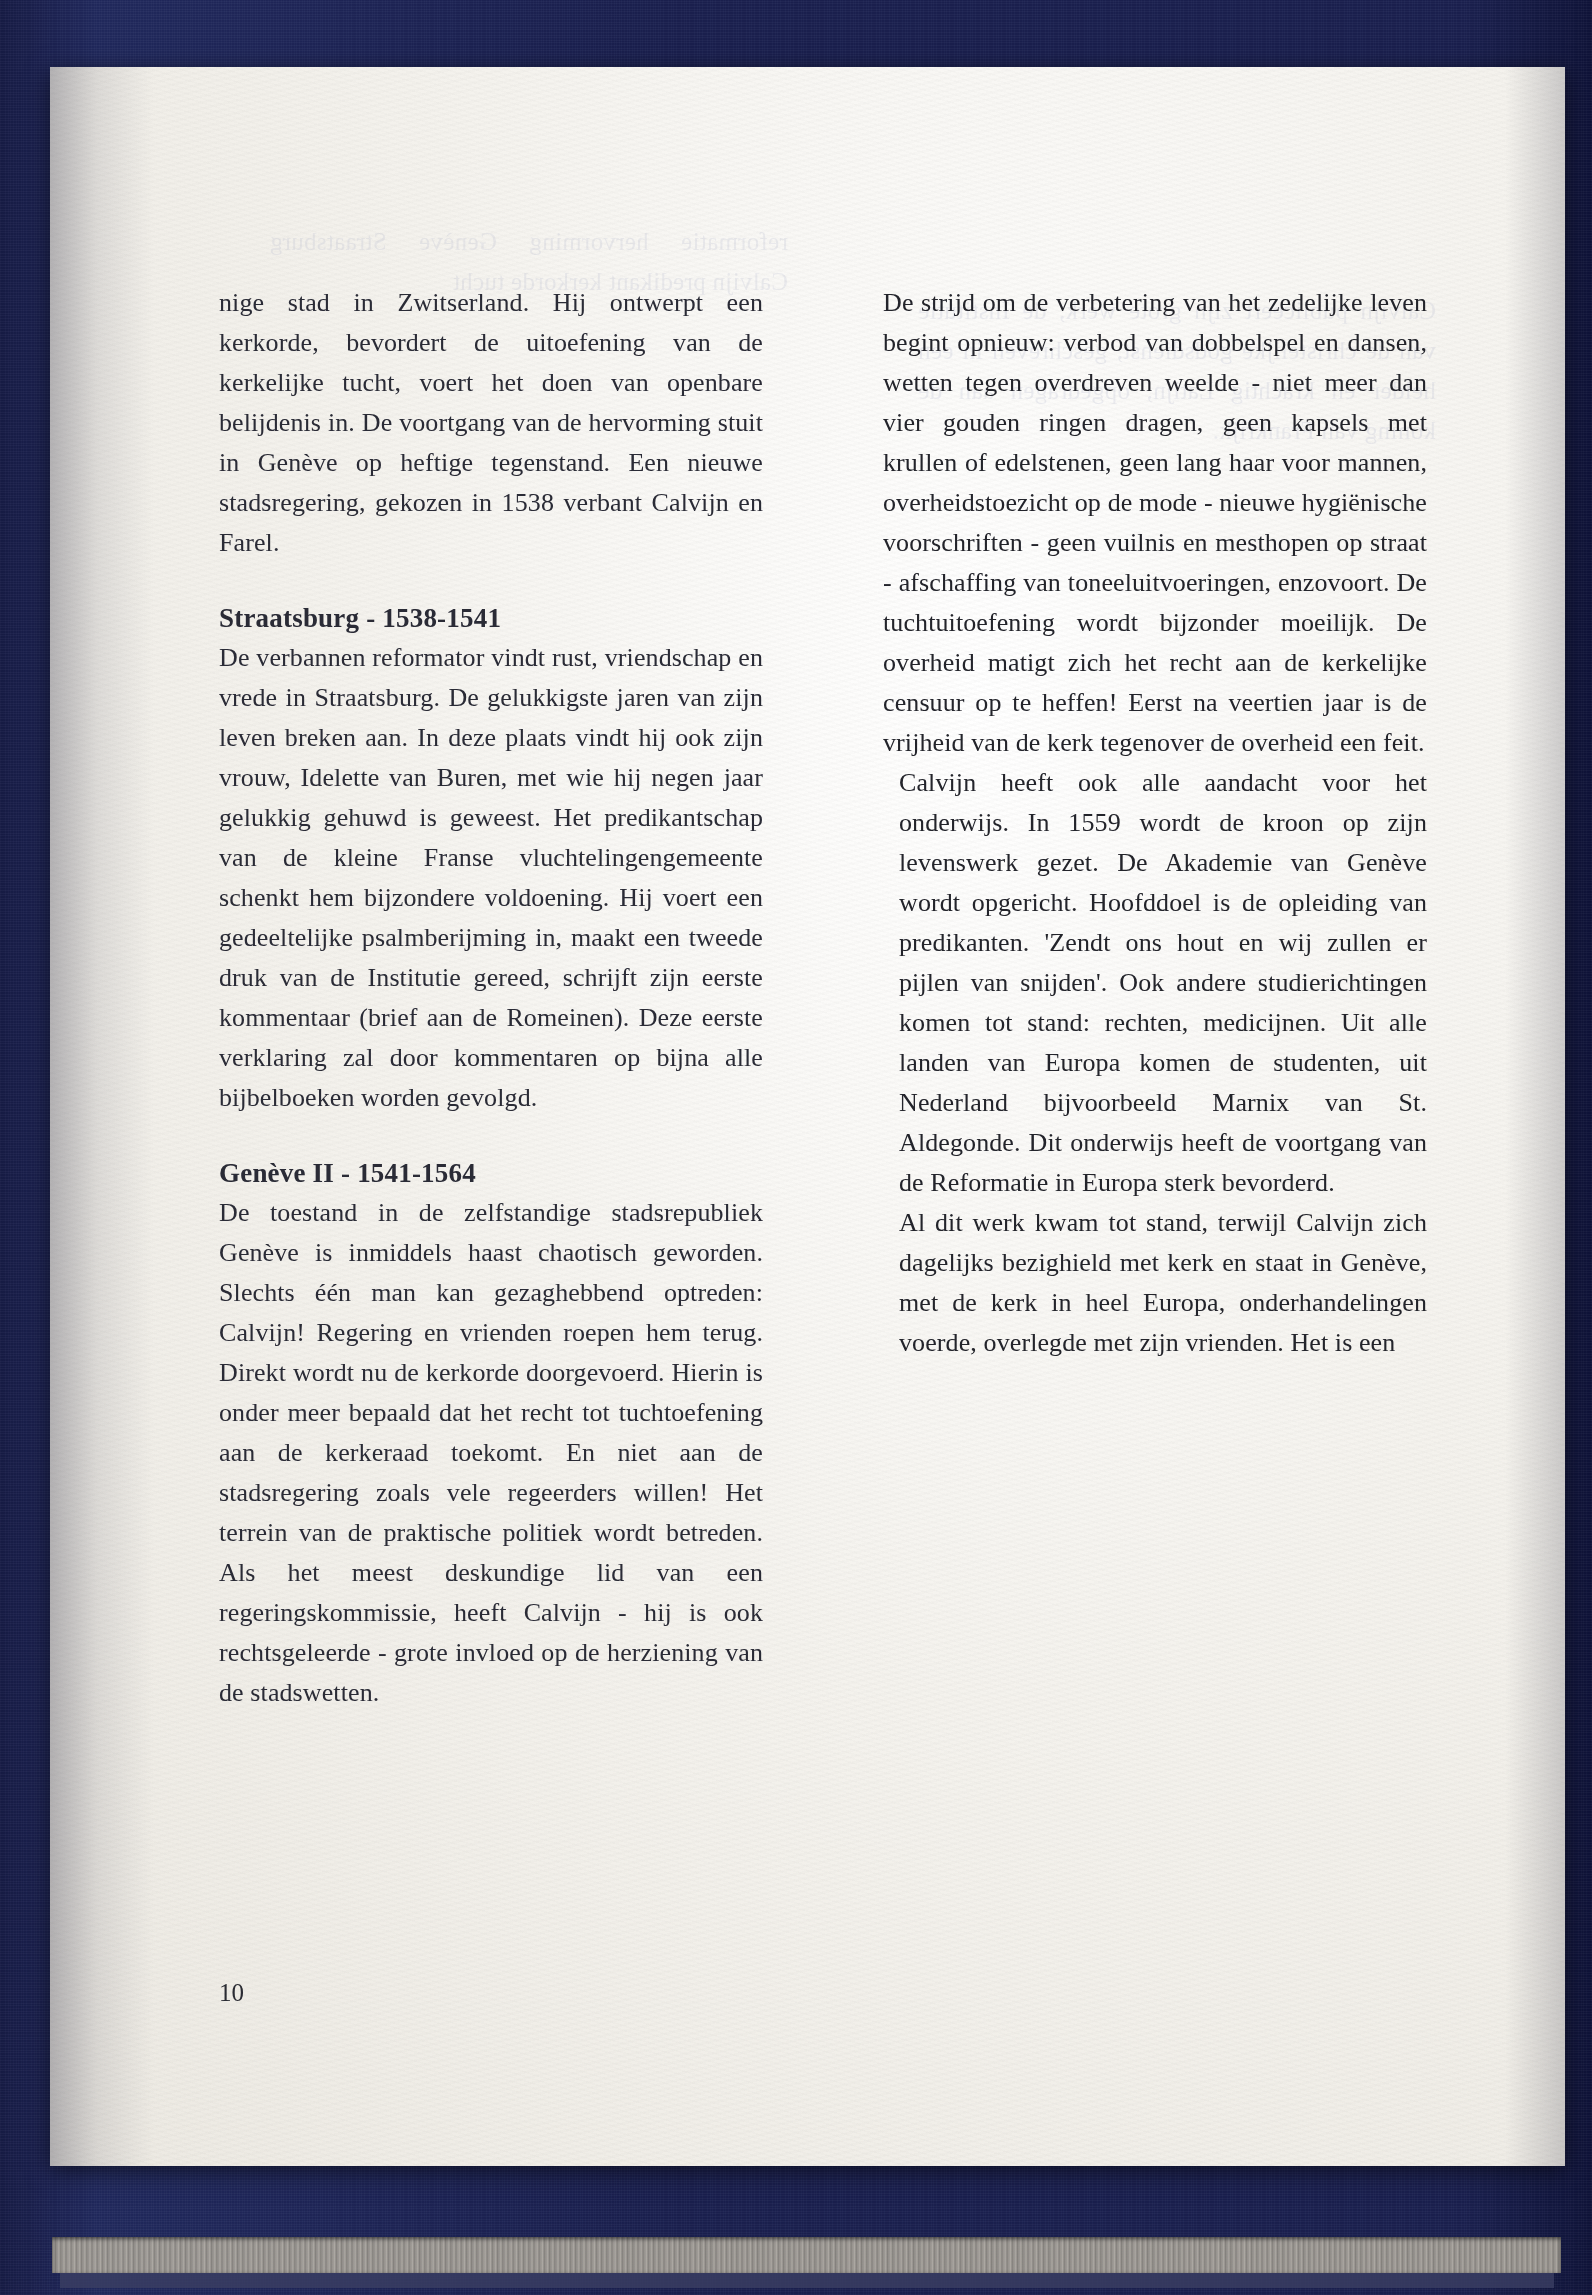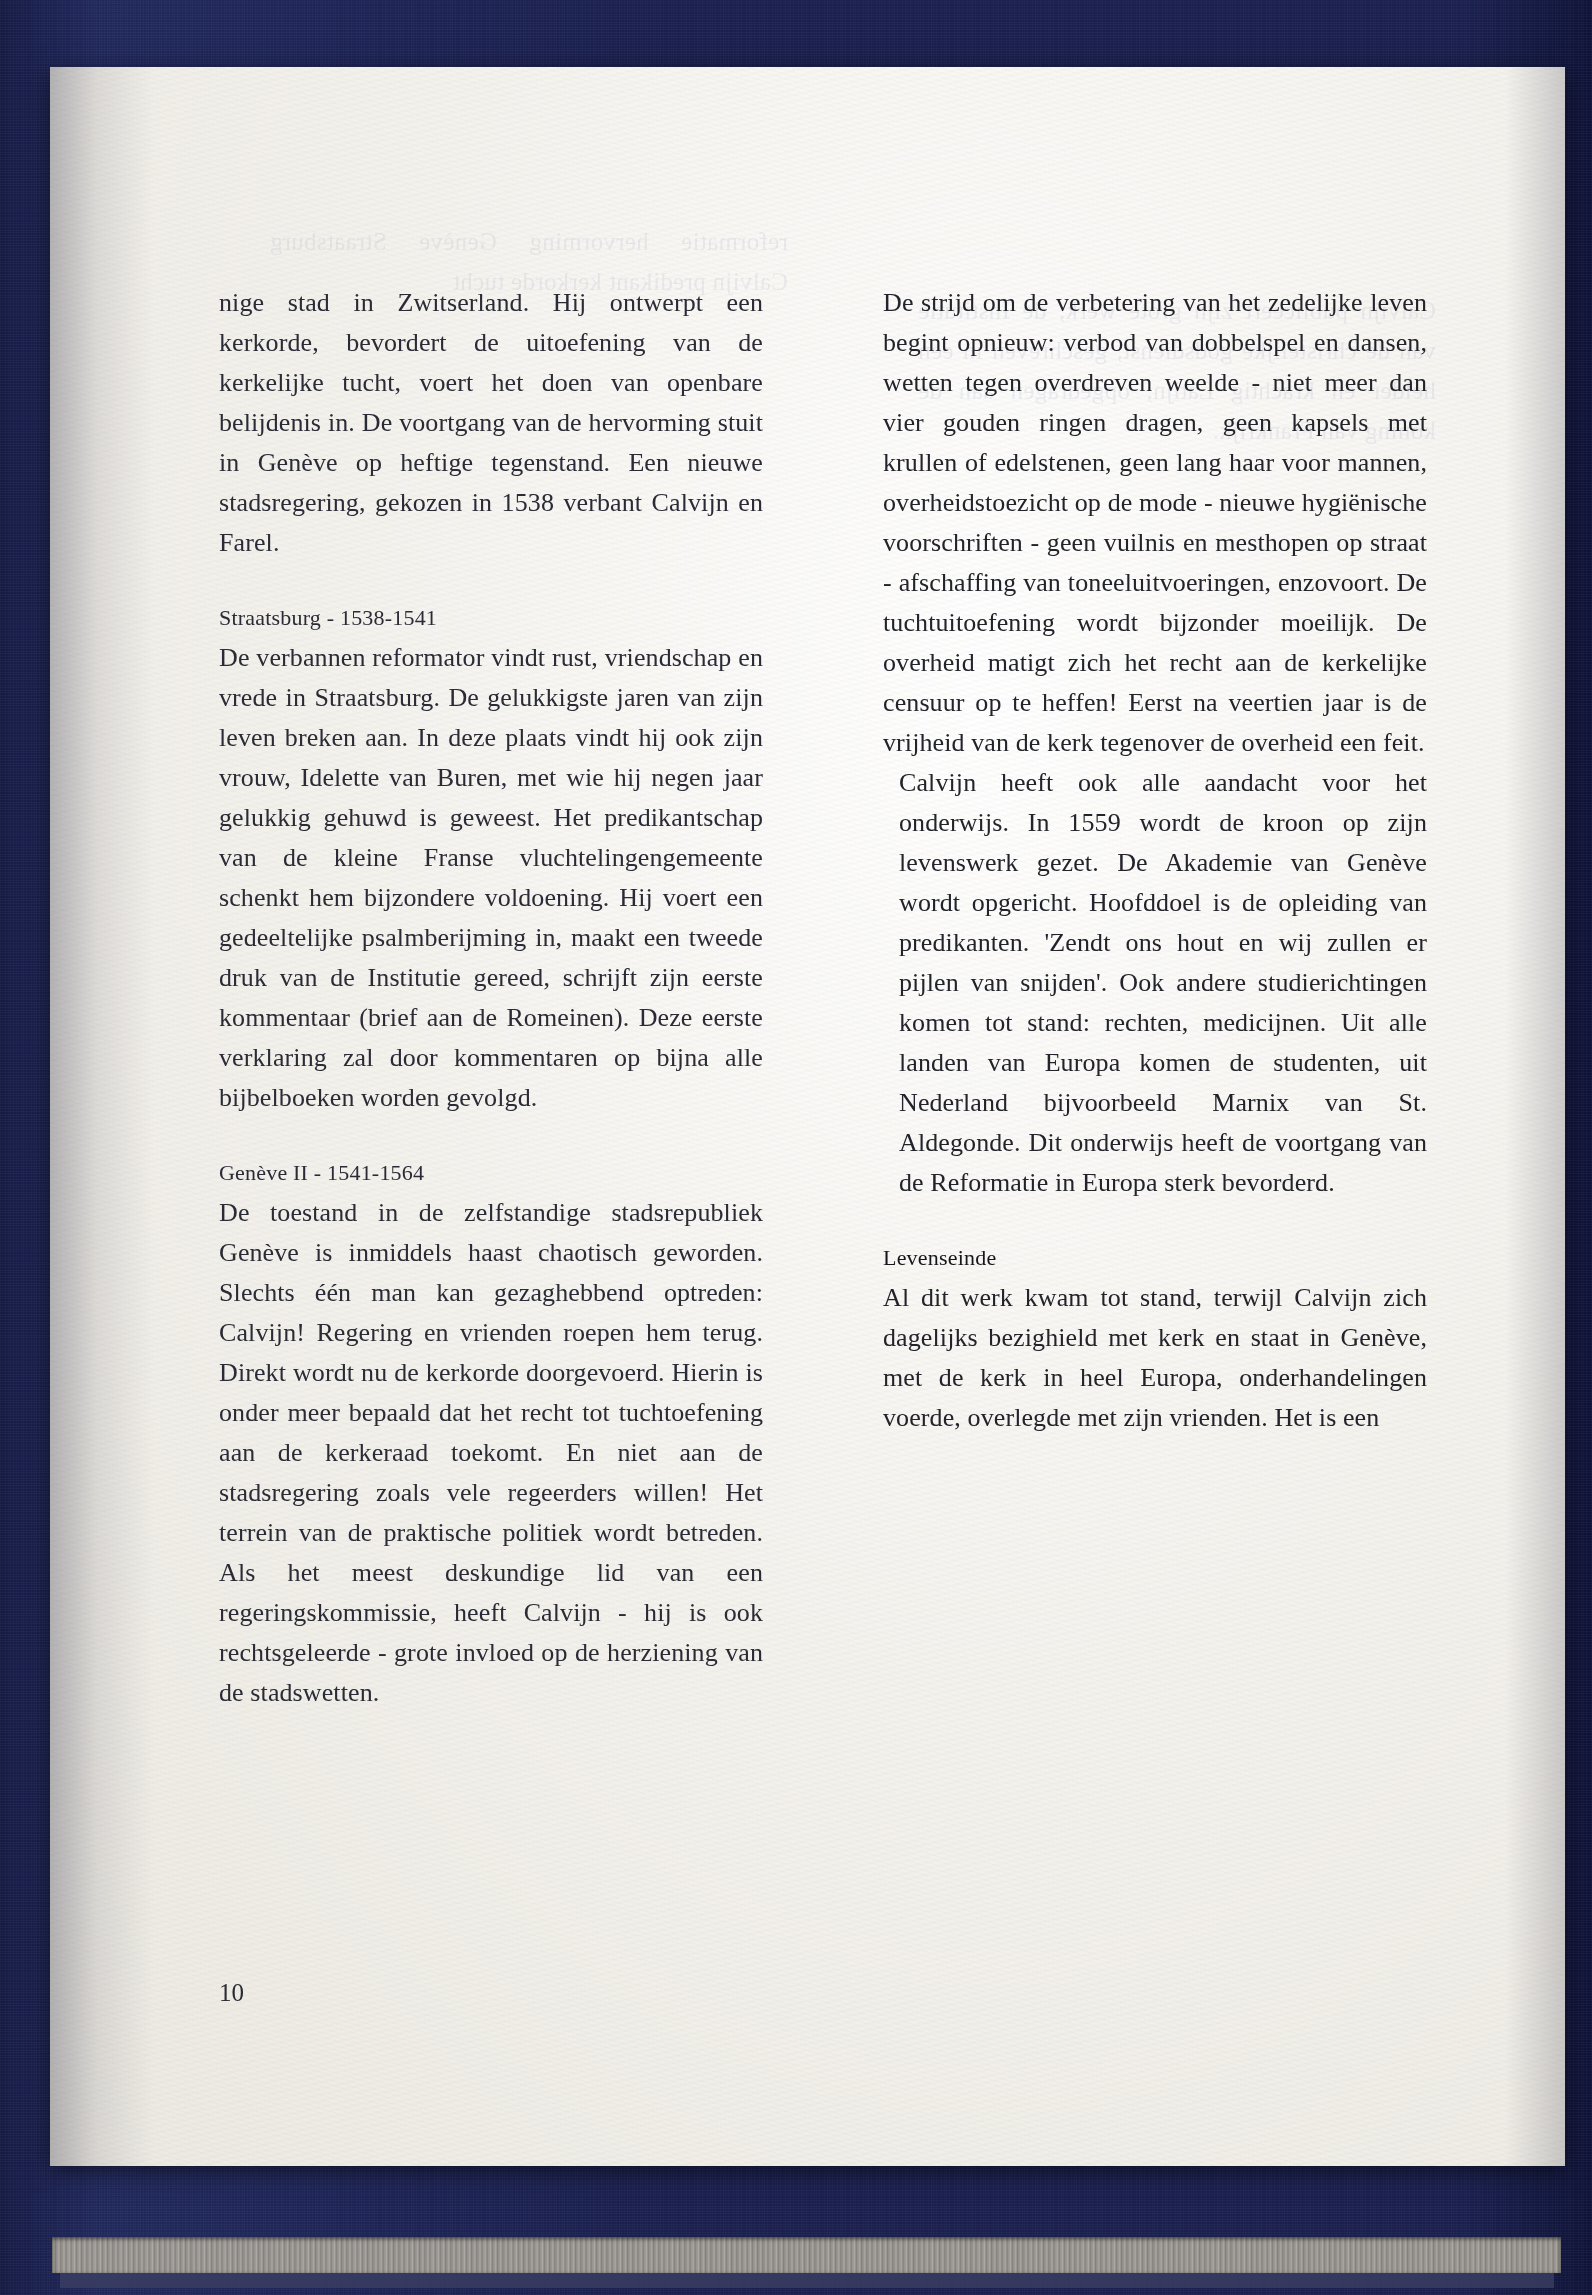--- a/index.html
+++ b/index.html
@@ -138,23 +138,23 @@
     font-size: 26px;
     line-height: 40px;
     color: #23242b;
     letter-spacing: 0.1px;
   }
   .col p + p {
     margin-top: 0;
     margin-left: 16px;
   }
   h2.heading {
-    font-size: 22px;
+    font-size: 27px;
     line-height: 40px;
-    font-weight: normal;
+    font-weight: bold;
     color: #15161c;
     margin-top: 35px;
     margin-bottom: 0;
     letter-spacing: 0.2px;
   }
   h2.heading.first {
     margin-top: 35px;
   }
 
   .folio {
@@ -197,21 +197,20 @@
         <p>nige stad in Zwitserland. Hij ontwerpt een kerkorde, bevordert de uitoefening van de kerkelijke tucht, voert het doen van openbare belijdenis in. De voortgang van de hervorming stuit in Genève op heftige tegenstand. Een nieuwe stadsregering, gekozen in 1538 verbant Calvijn en Farel.</p>
         <h2 class="heading first">Straatsburg - 1538-1541</h2>
         <p>De verbannen reformator vindt rust, vriendschap en vrede in Straatsburg. De gelukkigste jaren van zijn leven breken aan. In deze plaats vindt hij ook zijn vrouw, Idelette van Buren, met wie hij negen jaar gelukkig gehuwd is geweest. Het predikantschap van de kleine Franse vluchtelingengemeente schenkt hem bijzondere voldoening. Hij voert een gedeeltelijke psalmberijming in, maakt een tweede druk van de Institutie gereed, schrijft zijn eerste kommentaar (brief aan de Romeinen). Deze eerste verklaring zal door kommentaren op bijna alle bijbelboeken worden gevolgd.</p>
         <h2 class="heading">Genève II - 1541-1564</h2>
         <p>De toestand in de zelfstandige stadsrepubliek Genève is inmiddels haast chaotisch geworden. Slechts één man kan gezaghebbend optreden: Calvijn! Regering en vrienden roepen hem terug. Direkt wordt nu de kerkorde doorgevoerd. Hierin is onder meer bepaald dat het recht tot tuchtoefening aan de kerkeraad toekomt. En niet aan de stadsregering zoals vele regeerders willen! Het terrein van de praktische politiek wordt betreden. Als het meest deskundige lid van een regeringskommissie, heeft Calvijn - hij is ook rechtsgeleerde - grote invloed op de herziening van de stadswetten.</p>
       </div>
 
       <div class="col col-right">
         <p>De strijd om de verbetering van het zedelijke leven begint opnieuw: verbod van dobbelspel en dansen, wetten tegen overdreven weelde - niet meer dan vier gouden ringen dragen, geen kapsels met krullen of edelstenen, geen lang haar voor mannen, overheidstoezicht op de mode - nieuwe hygiënische voorschriften - geen vuilnis en mesthopen op straat - afschaffing van toneeluitvoeringen, enzovoort. De tuchtuitoefening wordt bijzonder moeilijk. De overheid matigt zich het recht aan de kerkelijke censuur op te heffen! Eerst na veertien jaar is de vrijheid van de kerk tegenover de overheid een feit.</p>
         <p>Calvijn heeft ook alle aandacht voor het onderwijs. In 1559 wordt de kroon op zijn levenswerk gezet. De Akademie van Genève wordt opgericht. Hoofddoel is de opleiding van predikanten. 'Zendt ons hout en wij zullen er pijlen van snijden'. Ook andere studierichtingen komen tot stand: rechten, medicijnen. Uit alle landen van Europa komen de studenten, uit Nederland bijvoorbeeld Marnix van St. Aldegonde. Dit onderwijs heeft de voortgang van de Reformatie in Europa sterk bevorderd.</p>
-        <h2 class="heading">Levenseinde</h2>
         <p>Al dit werk kwam tot stand, terwijl Calvijn zich dagelijks bezighield met kerk en staat in Genève, met de kerk in heel Europa, onderhandelingen voerde, overlegde met zijn vrienden. Het is een</p>
       </div>
 
     </div>
 
     <div class="folio">10</div>
   </div>
 </div>
 
 

